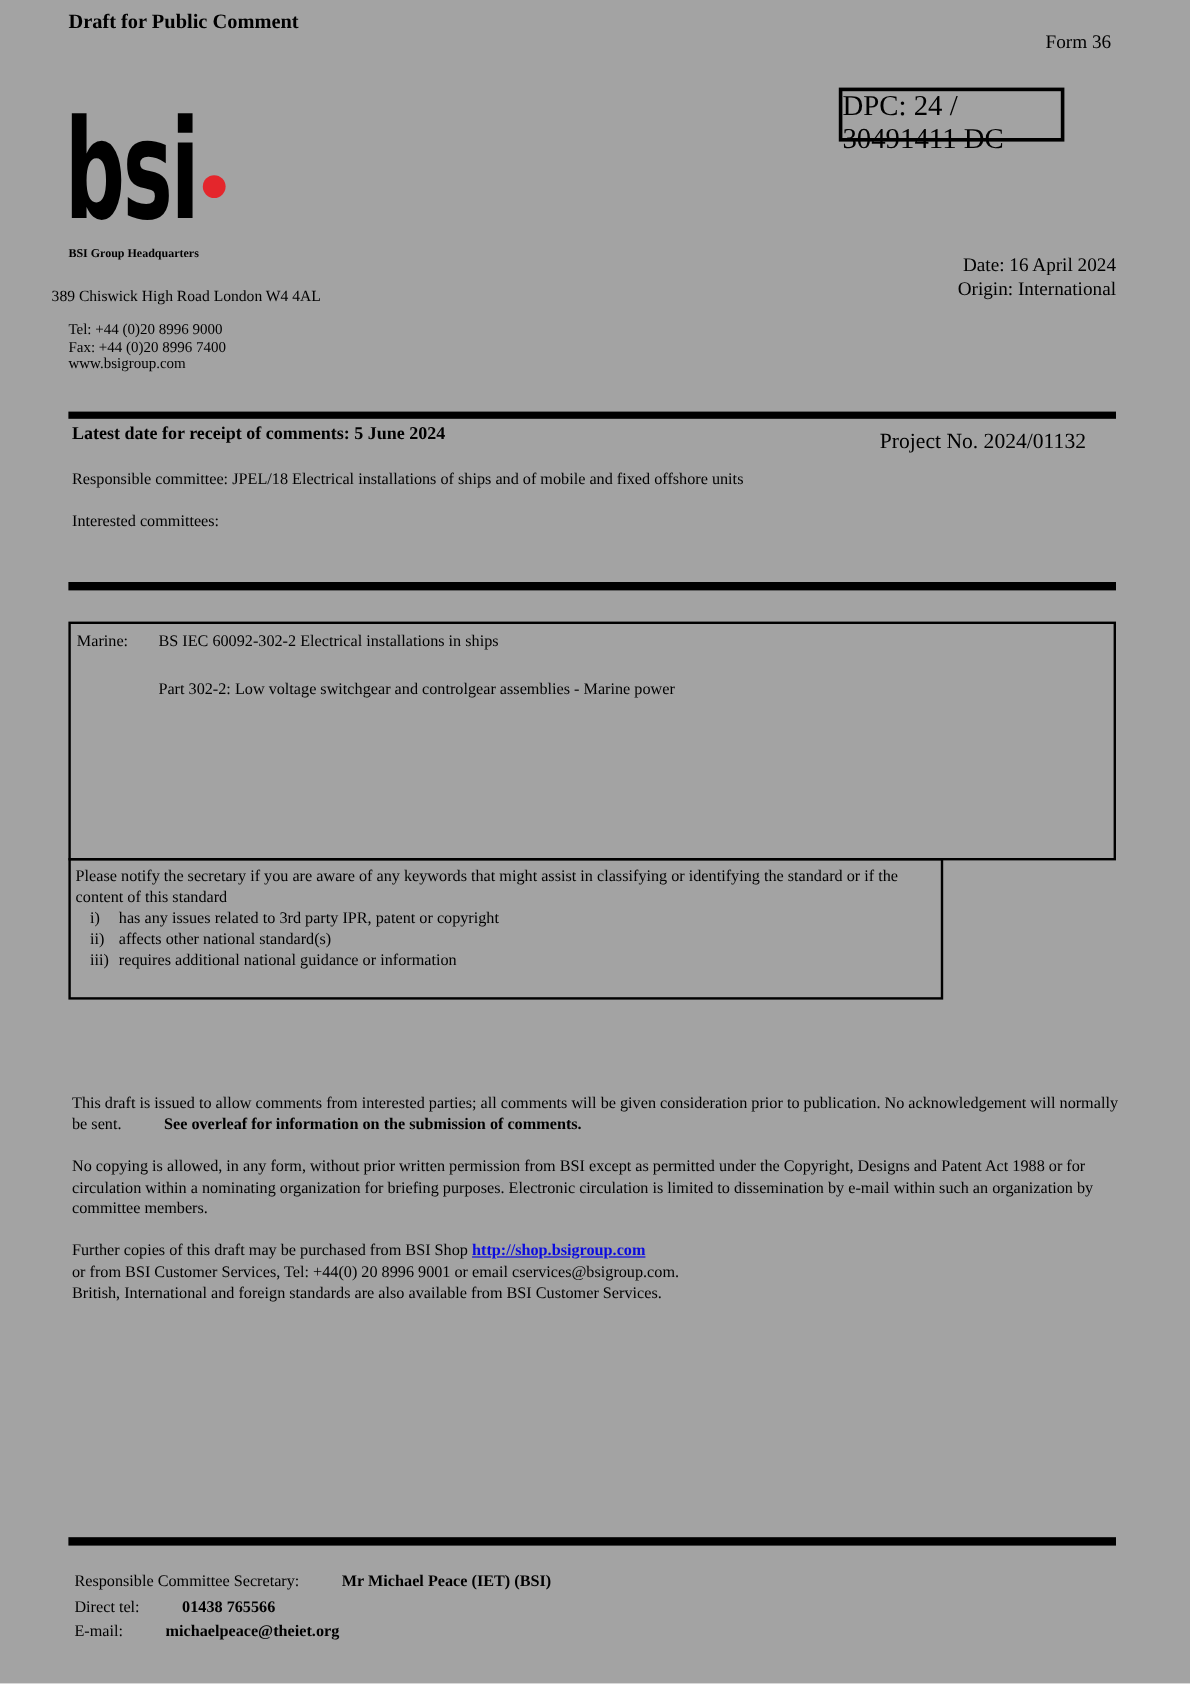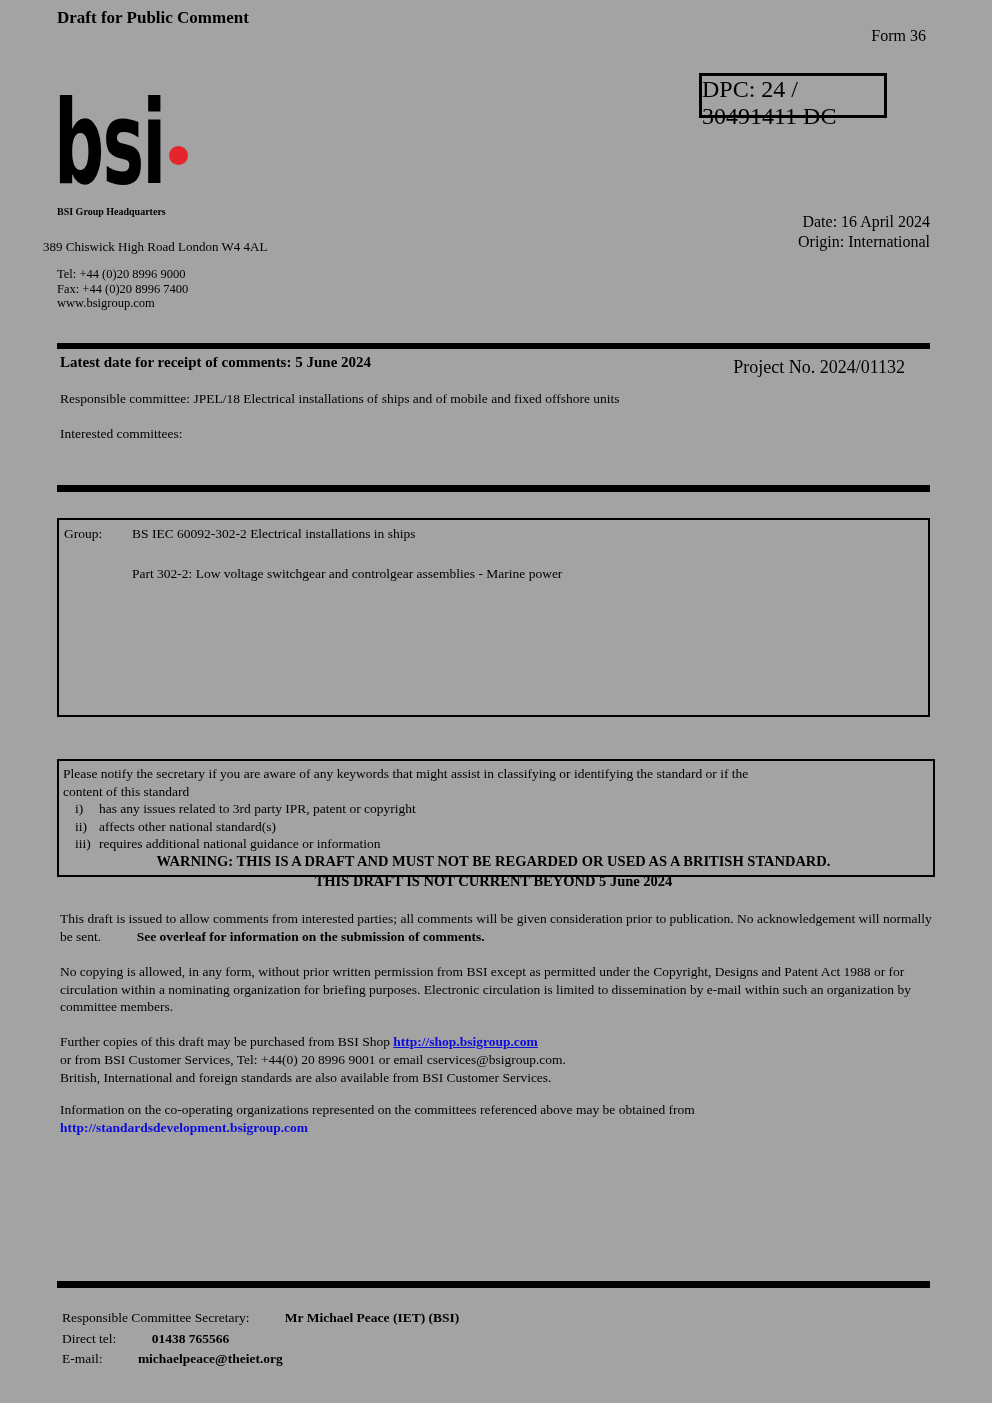--- a/index.html
+++ b/index.html
@@ -47,22 +47,22 @@
 
   .title-box {
     left:57px; top:518px; width:873px; height:199px;
     border:2px solid #000; padding:6px 6px 0 5px;
   }
   .title-row { display:flex; }
   .title-label { width:68px; flex:0 0 68px; }
   .title-lines .gap { height:24px; }
 
   .notify-box {
-    left:57px; top:715px; width:878px; height:118px;
-    border:2px solid #000; padding:4px 8px 0 4px; line-height:17.5px;margin-top:44px;
+    left:57px; top:715px; width:729px; height:118px;
+    border:2px solid #000; padding:4px 8px 0 4px; line-height:17.5px;
   }
   .notify-item { display:flex; padding-left:12px; }
   .notify-num { flex:0 0 24px; }
 
   .warning { left:57px; top:851px; width:873px; text-align:center; font-weight:bold; font-size:14.5px; line-height:20px; }
 
   .para { left:60px; width:872px; line-height:17.5px; }
   .para-1 { top:910px; }
   .para-2 { top:963px; }
   .para-3 { top:1033px; line-height:18px; }
@@ -105,21 +105,21 @@
 
   <div class="abs latest-date">Latest date for receipt of comments: 5 June 2024</div>
   <div class="abs project-no">Project No. 2024/01132</div>
   <div class="abs resp-comm">Responsible committee: JPEL/18 Electrical installations of ships and of mobile and fixed offshore units</div>
   <div class="abs int-comm">Interested committees:</div>
 
   <div class="abs rule rule-2"></div>
 
   <div class="abs title-box">
     <div class="title-row">
-      <div class="title-label">Group:</div>
+      <div class="title-label">Marine:</div>
       <div class="title-lines">
         <div>BS IEC 60092-302-2 Electrical installations in ships</div>
         <div class="gap"></div>
         <div>Part 302-2: Low voltage switchgear and controlgear assemblies - Marine power</div>
       </div>
     </div>
   </div>
 
   <div class="abs notify-box">
     <div>Please notify the secretary if you are aware of any keywords that might assist in classifying or identifying the standard or if the</div>
@@ -131,43 +131,35 @@
     <div class="notify-item">
       <span class="notify-num">ii)</span>
       <span>affects other national standard(s)</span>
     </div>
     <div class="notify-item">
       <span class="notify-num">iii)</span>
       <span>requires additional national guidance or information</span>
     </div>
   </div>
 
-  <div class="abs warning">
-    <div>WARNING: THIS IS A DRAFT AND MUST NOT BE REGARDED OR USED AS A BRITISH STANDARD.</div>
-    <div>THIS DRAFT IS NOT CURRENT BEYOND 5 June 2024</div>
-  </div>
 
   <div class="abs para para-1">
     <span>This draft is issued to allow comments from interested parties; all comments will be given consideration prior to publication.  No acknowledgement will normally be sent. </span><span class="bold">See overleaf for information on the submission of comments.</span>
   </div>
 
   <div class="abs para para-2">No copying is allowed, in any form, without prior written permission from BSI except as permitted under the Copyright, Designs and Patent Act 1988 or for circulation within a nominating organization for briefing purposes.  Electronic circulation is limited to dissemination by e-mail within such an organization by committee members.</div>
 
   <div class="abs para para-3">
     <div>
       <span>Further copies of this draft may be purchased from BSI Shop </span><a class="doclink" style="color: rgb(11, 11, 223); text-decoration: underline;">http://shop.bsigroup.com</a>
     </div>
     <div>or from BSI Customer Services, Tel: +44(0) 20 8996 9001 or email cservices@bsigroup.com.</div>
     <div>British, International and foreign standards are also available from BSI Customer Services.</div>
   </div>
 
-  <div class="abs para para-4">
-    <div>Information on the co-operating organizations represented on the committees referenced above may be obtained from</div>
-    <div><a class="doclink" style="color: rgb(11, 11, 223);">http://standardsdevelopment.bsigroup.com</a></div>
-  </div>
 
   <div class="abs rule rule-3"></div>
 
   <div class="abs footer">
     <div>
       <span>Responsible Committee Secretary: </span><span class="bold">Mr Michael Peace (IET) (BSI)</span>
     </div>
     <div>
       <span>Direct tel: </span><span class="bold">01438 765566</span>
     </div>

